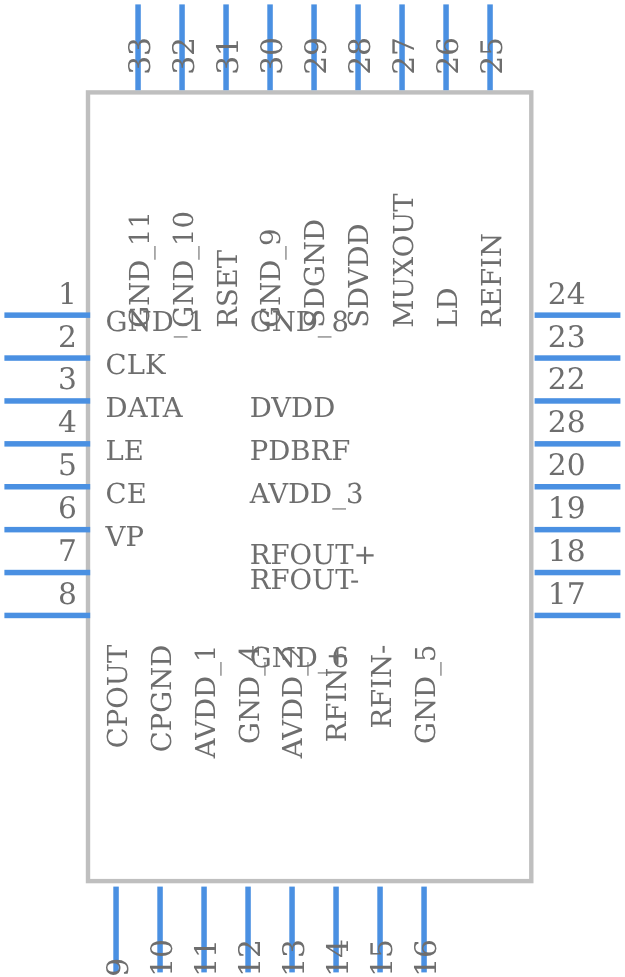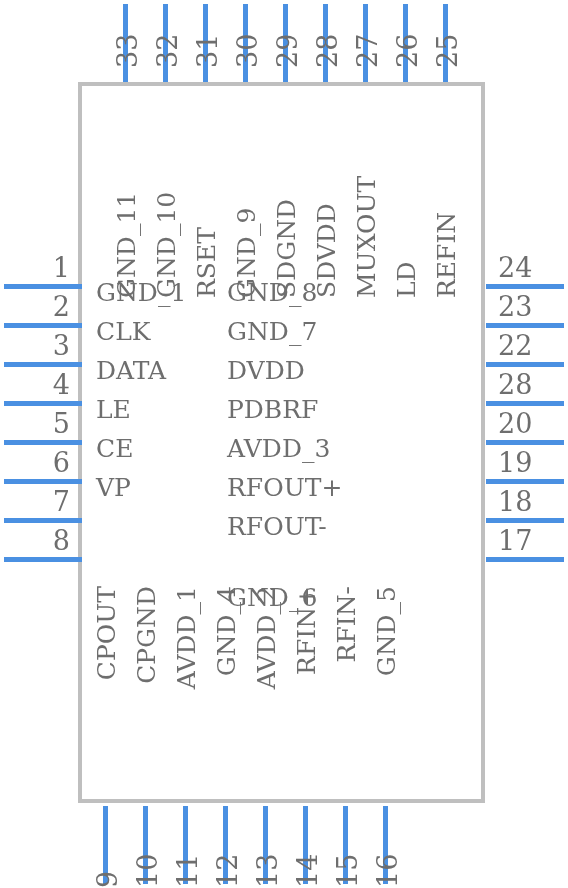--- a/index.html
+++ b/index.html
@@ -167,25 +167,24 @@
   <div class="pin-num pin-num-right" style="left:498px; top:254px;">24</div>
   <div class="pin-num pin-num-right" style="left:498px; top:293px;">23</div>
   <div class="pin-num pin-num-right" style="left:498px; top:332px;">22</div>
   <div class="pin-num pin-num-right" style="left:498px; top:371px;">28</div>
   <div class="pin-num pin-num-right" style="left:498px; top:410px;">20</div>
   <div class="pin-num pin-num-right" style="left:498px; top:449px;">19</div>
   <div class="pin-num pin-num-right" style="left:498px; top:488px;">18</div>
   <div class="pin-num pin-num-right" style="left:498px; top:527px;">17</div>
 
   <div class="pin-name pin-name-right" style="left:227px; top:280px;">GND_8</div>
-  <div class="pin-name pin-name-right" style="left:227px; top:319px;">GND_7</div>
   <div class="pin-name pin-name-right" style="left:227px; top:358px;">DVDD</div>
   <div class="pin-name pin-name-right" style="left:227px; top:397px;">PDBRF</div>
   <div class="pin-name pin-name-right" style="left:227px; top:436px;">AVDD_3</div>
-  <div class="pin-name pin-name-right" style="left:227px; top:475px;">RFOUT+</div>
+  <div class="pin-name pin-name-right" style="left:227px; top:492px;">RFOUT+</div>
   <div class="pin-name pin-name-right" style="left:227px; top:514px;">RFOUT-</div>
   <div class="pin-name pin-name-right" style="left:227px; top:553px;margin-top:32px;">GND_6</div>
 
   <div class="lead lead-v" style="left:103px; top:806px;"></div>
   <div class="lead lead-v" style="left:143px; top:806px;"></div>
   <div class="lead lead-v" style="left:183px; top:806px;"></div>
   <div class="lead lead-v" style="left:223px; top:806px;"></div>
   <div class="lead lead-v" style="left:263px; top:806px;"></div>
   <div class="lead lead-v" style="left:303px; top:806px;"></div>
   <div class="lead lead-v" style="left:343px; top:806px;"></div>

